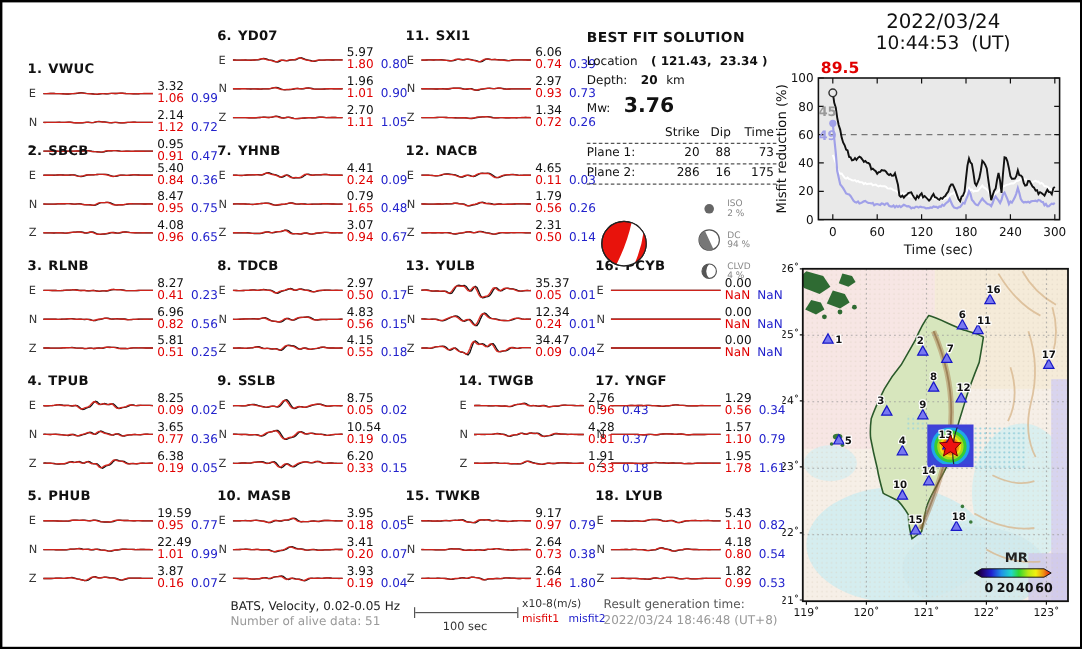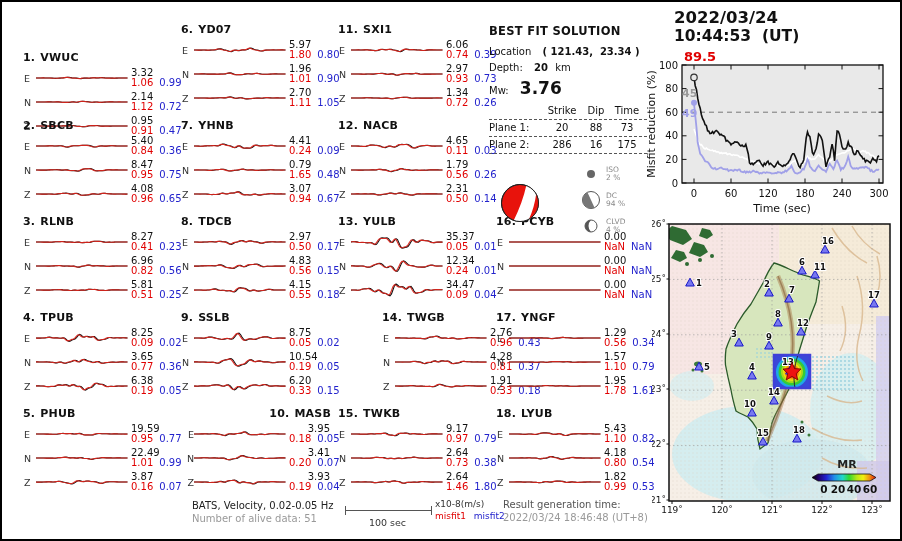--- a/index.html
+++ b/index.html
@@ -21,28 +21,28 @@
   .m2{color:#2222cc;margin-left:6px}
   
   .solution{position:absolute;left:487px;top:22px;width:163px}
   .sol-title{font-size:11.5px;font-weight:bold;letter-spacing:.3px;margin-bottom:8px}
   .sol-row{font-size:10px;margin-bottom:5px;color:#111}
   .sol-row b{margin-left:8px}
   .sol-unit{margin-left:4px}
   .mw-val{font-size:17px;margin-left:12px}
   .planes{width:158px;margin-top:2px;font-size:10px}
   .prow{display:grid;grid-template-columns:52px 42px 26px 36px;padding:2px 0 3px 0;border-bottom:1px dashed #555}
-  .prow span{text-align:center}
+  .prow span{text-align:right}
   .prow span:first-child{text-align:left}
   .mech{position:relative;height:84px;margin-top:10px}
   .beachball{position:absolute;left:8px;top:16px}
   .dec-row{position:absolute;left:92px;display:flex;align-items:center;gap:5px}
   .dec-lab{font-size:7.5px;color:#888;line-height:8.5px}
   
-  .datetime{position:absolute;left:672px;top:6px;width:224px;font-weight:bold}
+  .datetime{position:absolute;left:672px;top:6px;width:224px;text-align:center;font-weight:normal}
   .dt1{font-size:16.5px}
   .dt2{font-size:15.5px;white-space:pre}
   
   .f-abs{position:absolute;font-size:10px}
   #f-filter{left:190px;top:498px;color:#222}
   #f-alive{left:190px;top:511px;color:#999}
   #f-scalebar{left:343px;top:504px;width:85px;height:9px;border-left:1px solid #555;border-right:1px solid #555}
   #f-scalebar div{margin-top:4px;border-top:1px solid #555}
   #f-scalelab{left:343px;top:515px;width:85px;text-align:center;font-size:9.5px;color:#333}
   #f-units{left:433px;top:497px;font-size:9px;color:#333}
@@ -395,21 +395,21 @@
     <svg class="wave" width="92" height="24">
             <path d="M0.0,12.07 L1.5,12.14 L3.0,12.19 L4.5,12.15 L6.0,12.02 L7.5,11.86 L9.0,11.78 L10.5,11.84 L12.0,11.95 L13.5,12.00 L15.0,11.87 L16.5,11.59 L18.0,11.29 L19.5,11.06 L21.0,10.91 L22.5,10.80 L24.0,10.79 L25.5,11.00 L27.0,11.50 L28.5,12.04 L30.0,12.20 L31.5,11.76 L33.0,11.01 L34.5,10.76 L36.0,11.62 L37.5,13.45 L39.0,15.23 L40.5,15.85 L42.0,15.00 L43.5,13.46 L45.0,12.48 L46.5,12.72 L48.0,13.83 L49.5,14.82 L51.0,14.95 L52.5,14.21 L54.0,13.15 L55.5,12.27 L57.0,11.70 L58.5,11.27 L60.0,10.94 L61.5,10.83 L63.0,11.07 L64.5,11.47 L66.0,11.68 L67.5,11.46 L69.0,10.93 L70.5,10.52 L72.0,10.56 L73.5,11.07 L75.0,11.70 L76.5,12.11 L78.0,12.15 L79.5,11.97 L81.0,11.81 L82.5,11.80 L84.0,11.92 L85.5,12.07 L87.0,12.15 L88.5,12.16 L90.0,12.12 L91.5,12.08" fill="none" stroke="#111111" stroke-width="1.1"></path>
             <path d="M0.0,12.10 L1.5,12.14 L3.0,12.13 L4.5,12.04 L6.0,11.91 L7.5,11.83 L9.0,11.85 L10.5,11.94 L12.0,12.00 L13.5,11.93 L15.0,11.72 L16.5,11.46 L18.0,11.25 L19.5,11.11 L21.0,11.01 L22.5,10.97 L24.0,11.10 L25.5,11.47 L27.0,11.95 L28.5,12.19 L30.0,11.90 L31.5,11.26 L33.0,10.89 L34.5,11.43 L36.0,12.93 L37.5,14.62 L39.0,15.45 L40.5,14.95 L42.0,13.61 L43.5,12.53 L45.0,12.53 L46.5,13.46 L48.0,14.49 L49.5,14.81 L51.0,14.26 L52.5,13.28 L54.0,12.40 L55.5,11.80 L57.0,11.37 L58.5,11.02 L60.0,10.86 L61.5,11.02 L63.0,11.40 L64.5,11.68 L66.0,11.54 L67.5,11.04 L69.0,10.56 L70.5,10.49 L72.0,10.92 L73.5,11.57 L75.0,12.06 L76.5,12.17 L78.0,12.02 L79.5,11.82 L81.0,11.78 L82.5,11.89 L84.0,12.05 L85.5,12.15 L87.0,12.17 L88.5,12.14 L90.0,12.10 L91.5,12.07" fill="none" stroke="#d8251c" stroke-width="1.15" opacity="0.95"></path>
           </svg>
     <span class="vals">
       <span class="amp">6.20</span>
       <span class="mrow"><span class="m1">0.33</span><span class="m2">0.15</span></span>
     </span>
   </div>
       </div>
-      <div class="station" style="top: 384px; text-align: right;">
+      <div class="station" style="top: 384px;">
     <div class="st-head">
       <span class="st-num">10.</span><span class="st-name">MASB</span>
     </div>
   <div class="trace">
     <span class="comp">E</span>
     <svg class="wave" width="92" height="24">
             <path d="M0.0,12.07 L1.5,12.05 L3.0,12.02 L4.5,12.00 L6.0,11.97 L7.5,11.91 L9.0,11.83 L10.5,11.77 L12.0,11.80 L13.5,11.91 L15.0,11.99 L16.5,11.90 L18.0,11.70 L19.5,11.56 L21.0,11.63 L22.5,11.85 L24.0,12.07 L25.5,12.25 L27.0,12.54 L28.5,13.04 L30.0,13.54 L31.5,13.58 L33.0,13.00 L34.5,12.17 L36.0,11.71 L37.5,11.83 L39.0,12.15 L40.5,12.16 L42.0,11.81 L43.5,11.49 L45.0,11.42 L46.5,11.34 L48.0,10.89 L49.5,10.15 L51.0,9.76 L52.5,10.22 L54.0,11.33 L55.5,12.37 L57.0,12.80 L58.5,12.75 L60.0,12.64 L61.5,12.69 L63.0,12.72 L64.5,12.55 L66.0,12.27 L67.5,12.15 L69.0,12.31 L70.5,12.54 L72.0,12.56 L73.5,12.30 L75.0,11.97 L76.5,11.76 L78.0,11.72 L79.5,11.75 L81.0,11.78 L82.5,11.80 L84.0,11.85 L85.5,11.94 L87.0,12.01 L88.5,12.02 L90.0,12.00 L91.5,11.98" fill="none" stroke="#111111" stroke-width="1.1"></path>
             <path d="M0.0,12.04 L1.5,12.02 L3.0,12.00 L4.5,11.98 L6.0,11.94 L7.5,11.88 L9.0,11.82 L10.5,11.83 L12.0,11.91 L13.5,11.99 L15.0,11.95 L16.5,11.79 L18.0,11.65 L19.5,11.66 L21.0,11.83 L22.5,12.03 L24.0,12.18 L25.5,12.39 L27.0,12.80 L28.5,13.26 L30.0,13.41 L31.5,13.01 L33.0,12.29 L34.5,11.79 L36.0,11.80 L37.5,12.08 L39.0,12.17 L40.5,11.90 L42.0,11.58 L43.5,11.47 L45.0,11.43 L46.5,11.09 L48.0,10.42 L49.5,9.92 L51.0,10.18 L52.5,11.14 L54.0,12.19 L55.5,12.73 L57.0,12.75 L58.5,12.63 L60.0,12.65 L61.5,12.71 L63.0,12.59 L64.5,12.32 L66.0,12.15 L67.5,12.26 L69.0,12.51 L70.5,12.58 L72.0,12.38 L73.5,12.03 L75.0,11.78 L76.5,11.70 L78.0,11.73 L79.5,11.76 L81.0,11.78 L82.5,11.83 L84.0,11.92 L85.5,12.00 L87.0,12.03 L88.5,12.01 L90.0,11.98 L91.5,11.98" fill="none" stroke="#d8251c" stroke-width="1.15" opacity="0.95"></path>
           </svg>
     <span class="vals">

